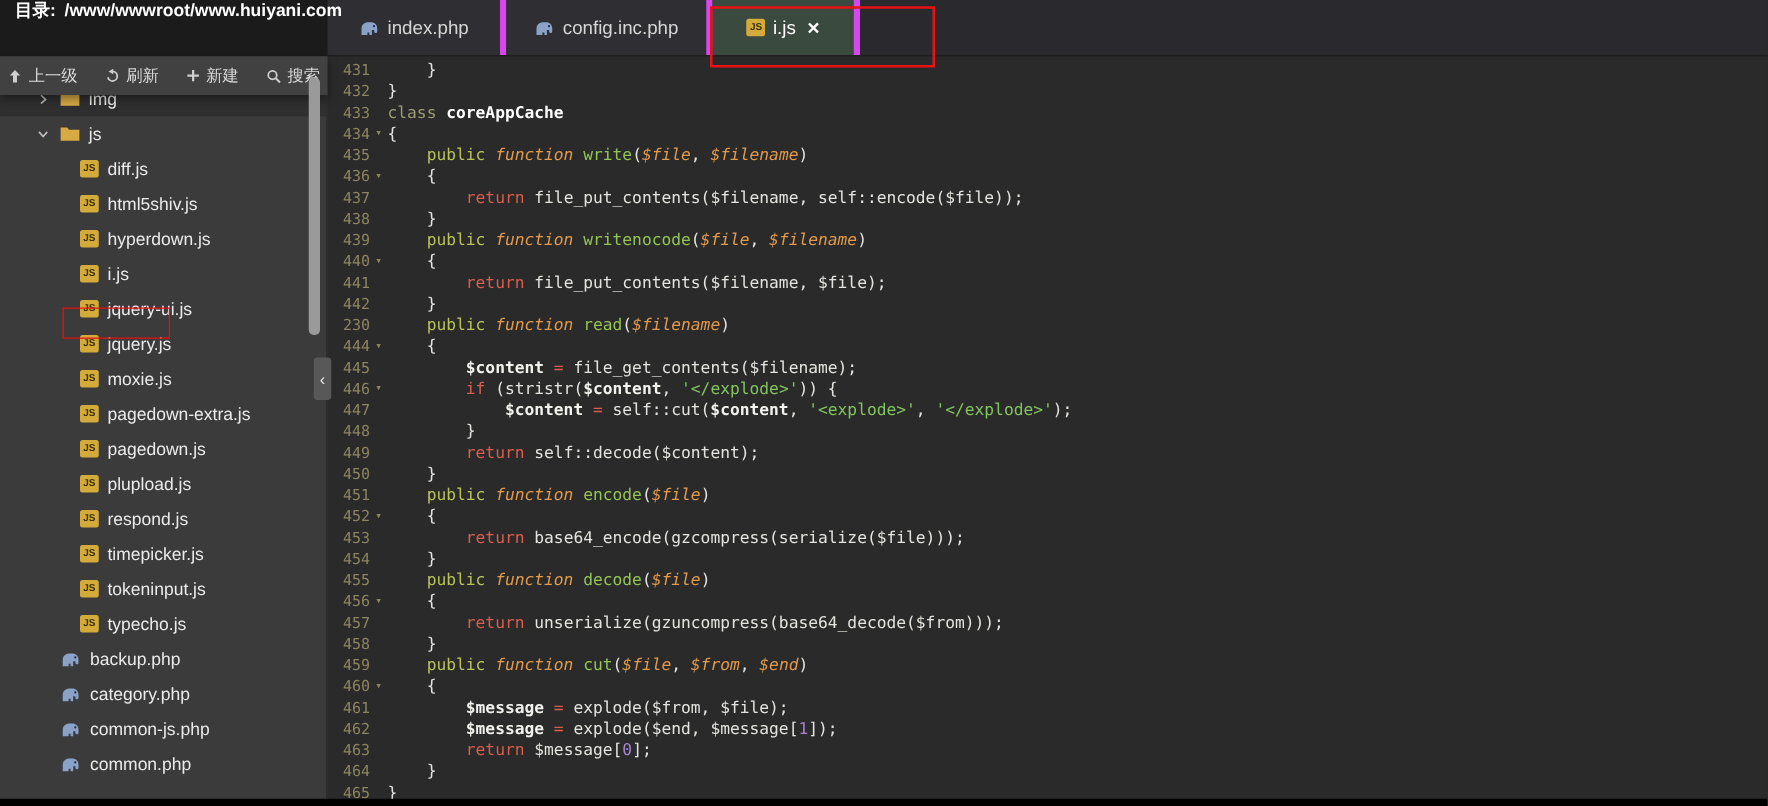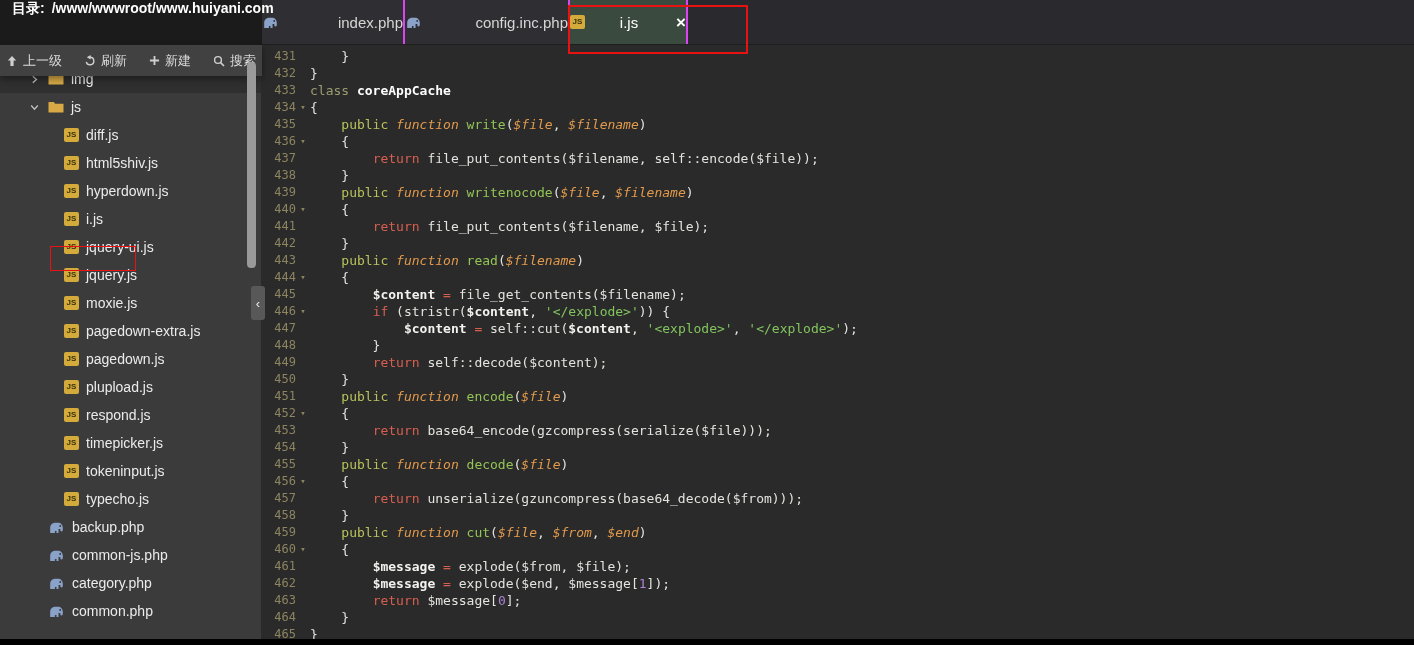--- a/index.html
+++ b/index.html
@@ -3,21 +3,21 @@
 <meta charset="utf-8">
 <style>
 *{margin:0;padding:0;box-sizing:border-box}
 html,body{width:1414px;height:645px;overflow:hidden;background:#2a2a2a;font-family:"Liberation Sans",sans-serif}
 .app{position:relative;width:1414px;height:645px;overflow:hidden}
 
 .titlebar{position:absolute;left:0;top:0;width:262px;height:45px;background:var(--titlebar-bg,#1b1b1b);display:flex;align-items:flex-start;padding-left:12px;gap:7px;z-index:3}
 .dirlabel,.dirpath{color:#ffffff;font-size:14px;font-weight:bold;white-space:nowrap}
 
 .tabbar{position:absolute;left:262px;top:0;right:0;height:45px;background:var(--tabbar-bg,#2a2a2e);display:flex;border-bottom:1px solid #1e1e1e;z-index:2}
-.tab{height:100%;display:flex;align-items:center;justify-content:space-between;gap:27px;color:#d6d6d6;font-size:15px;background:var(--tab-bg,#2f2f33);border-right:2px solid #d946ef;cursor:pointer;white-space:nowrap}
+.tab{height:100%;display:flex;align-items:center;justify-content:center;gap:6px;color:#d6d6d6;font-size:15px;background:var(--tab-bg,#2f2f33);border-right:5px solid #d946ef;cursor:pointer;white-space:nowrap}
 .tab:nth-child(1){width:143px}
 .tab:nth-child(2){width:165px}
 .tab:nth-child(3){width:118px}
 .tab.active{background:var(--tab-active-bg,#3a4a3e);color:#fff}
 .tabclose{font-size:17px;font-weight:bold;margin-left:3px;color:#fff;line-height:1}
 
 .toolbar{position:absolute;left:0;top:45px;width:262px;height:31px;background:var(--toolbar-bg,#414141);display:flex;align-items:center;padding-left:6px;gap:22px;z-index:4;box-shadow:0 3px 7px rgba(0,0,0,.4)}
 .tbtn{display:flex;align-items:center;gap:5px;color:#dcdcdc;font-size:13px;cursor:pointer;white-space:nowrap}
 
 .sidebar{position:absolute;left:0;top:65px;width:262px;bottom:0;background:var(--sidebar-bg,#3b3b3b);overflow:hidden;z-index:1;border-right:1px solid #2a2a2a}
@@ -222,30 +222,30 @@
           </svg>
           <span class="tlabel">backup.php</span>
         </div>
         <div class="trow">
           <span class="ind" style="width:0px"></span>
           <span class="arr"></span>
           <svg width="17" height="13" viewBox="0 0 18 14">
             <path fill="#8aa2c8" d="M2.2 13V7.6C2.2 4 4.8 2 8.2 2h2.1c3.4 0 5.5 2.2 5.5 5.5v1.9c0 1.2-.5 1.8-1.4 1.8-.8 0-1.3-.6-1.3-1.6v-1h-1.9V13h-2.2v-2.3H7.3V13H2.2z"></path>
             <circle cx="13" cy="5.3" r=".9" fill="#23232a"></circle>
           </svg>
-          <span class="tlabel">common-js.php</span>
+          <span class="tlabel">category.php</span>
         </div>
         <div class="trow">
           <span class="ind" style="width:0px"></span>
           <span class="arr"></span>
           <svg width="17" height="13" viewBox="0 0 18 14">
             <path fill="#8aa2c8" d="M2.2 13V7.6C2.2 4 4.8 2 8.2 2h2.1c3.4 0 5.5 2.2 5.5 5.5v1.9c0 1.2-.5 1.8-1.4 1.8-.8 0-1.3-.6-1.3-1.6v-1h-1.9V13h-2.2v-2.3H7.3V13H2.2z"></path>
             <circle cx="13" cy="5.3" r=".9" fill="#23232a"></circle>
           </svg>
-          <span class="tlabel">category.php</span>
+          <span class="tlabel">common-js.php</span>
         </div>
         <div class="trow">
           <span class="ind" style="width:0px"></span>
           <span class="arr"></span>
           <svg width="17" height="13" viewBox="0 0 18 14">
             <path fill="#8aa2c8" d="M2.2 13V7.6C2.2 4 4.8 2 8.2 2h2.1c3.4 0 5.5 2.2 5.5 5.5v1.9c0 1.2-.5 1.8-1.4 1.8-.8 0-1.3-.6-1.3-1.6v-1h-1.9V13h-2.2v-2.3H7.3V13H2.2z"></path>
             <circle cx="13" cy="5.3" r=".9" fill="#23232a"></circle>
           </svg>
           <span class="tlabel">common.php</span>
         </div>
@@ -314,21 +314,21 @@
           <span class="ln">441</span>
           <span class="fold"></span>
           <span class="code"><span style="color: rgb(227, 227, 223);">        </span><span style="color: rgb(216, 95, 80);">return</span><span style="color: rgb(227, 227, 223);"> file_put_contents($filename, $file);</span></span>
         </div>
         <div class="cline">
           <span class="ln">442</span>
           <span class="fold"></span>
           <span class="code"><span style="color: rgb(227, 227, 223);">    }</span></span>
         </div>
         <div class="cline">
-          <span class="ln">443</span>
+          <span class="ln">230</span>
           <span class="fold"></span>
           <span class="code"><span style="color: rgb(227, 227, 223);">    </span><span style="color: rgb(185, 194, 90);">public</span><span style="color: rgb(227, 227, 223);"> </span><span style="color: rgb(226, 154, 76); font-style: italic;">function</span><span style="color: rgb(227, 227, 223);"> </span><span style="color: rgb(147, 197, 86);">read</span><span style="color: rgb(227, 227, 223);">(</span><span style="color: rgb(226, 154, 76); font-style: italic;">$filename</span><span style="color: rgb(227, 227, 223);">)</span></span>
         </div>
         <div class="cline">
           <span class="ln">444</span>
           <span class="fold">▾</span>
           <span class="code"><span style="color: rgb(227, 227, 223);">    {</span></span>
         </div>
         <div class="cline">
           <span class="ln">445</span>

